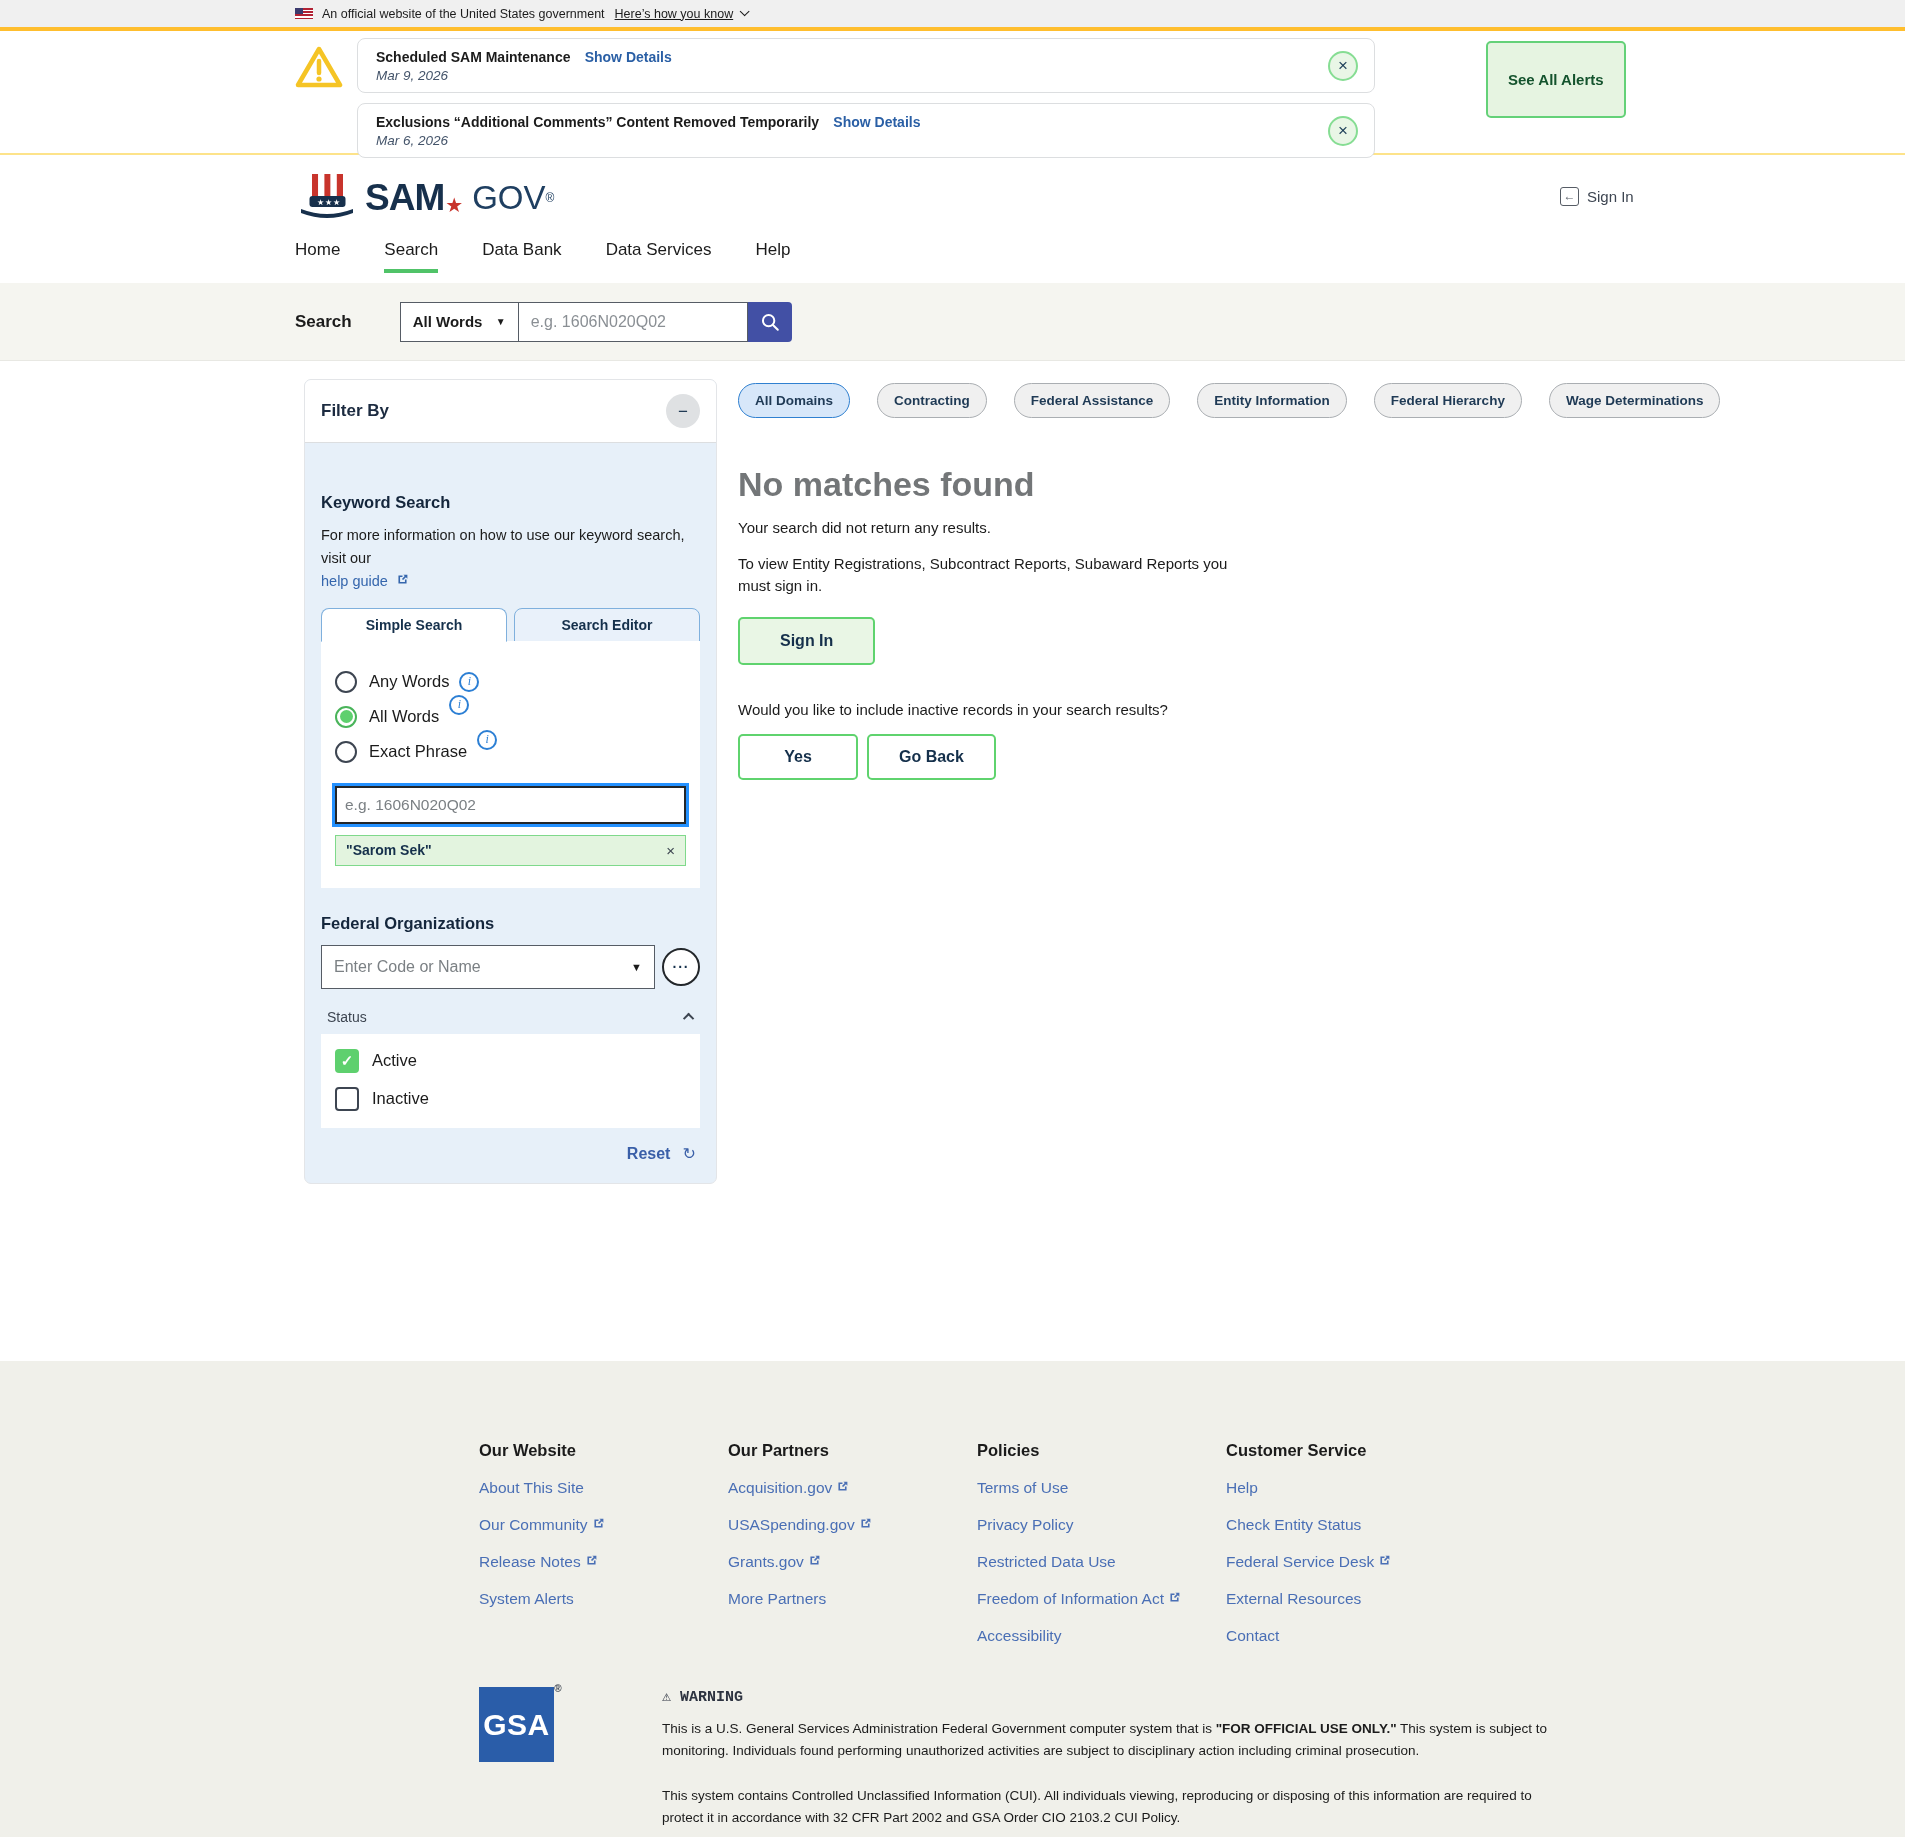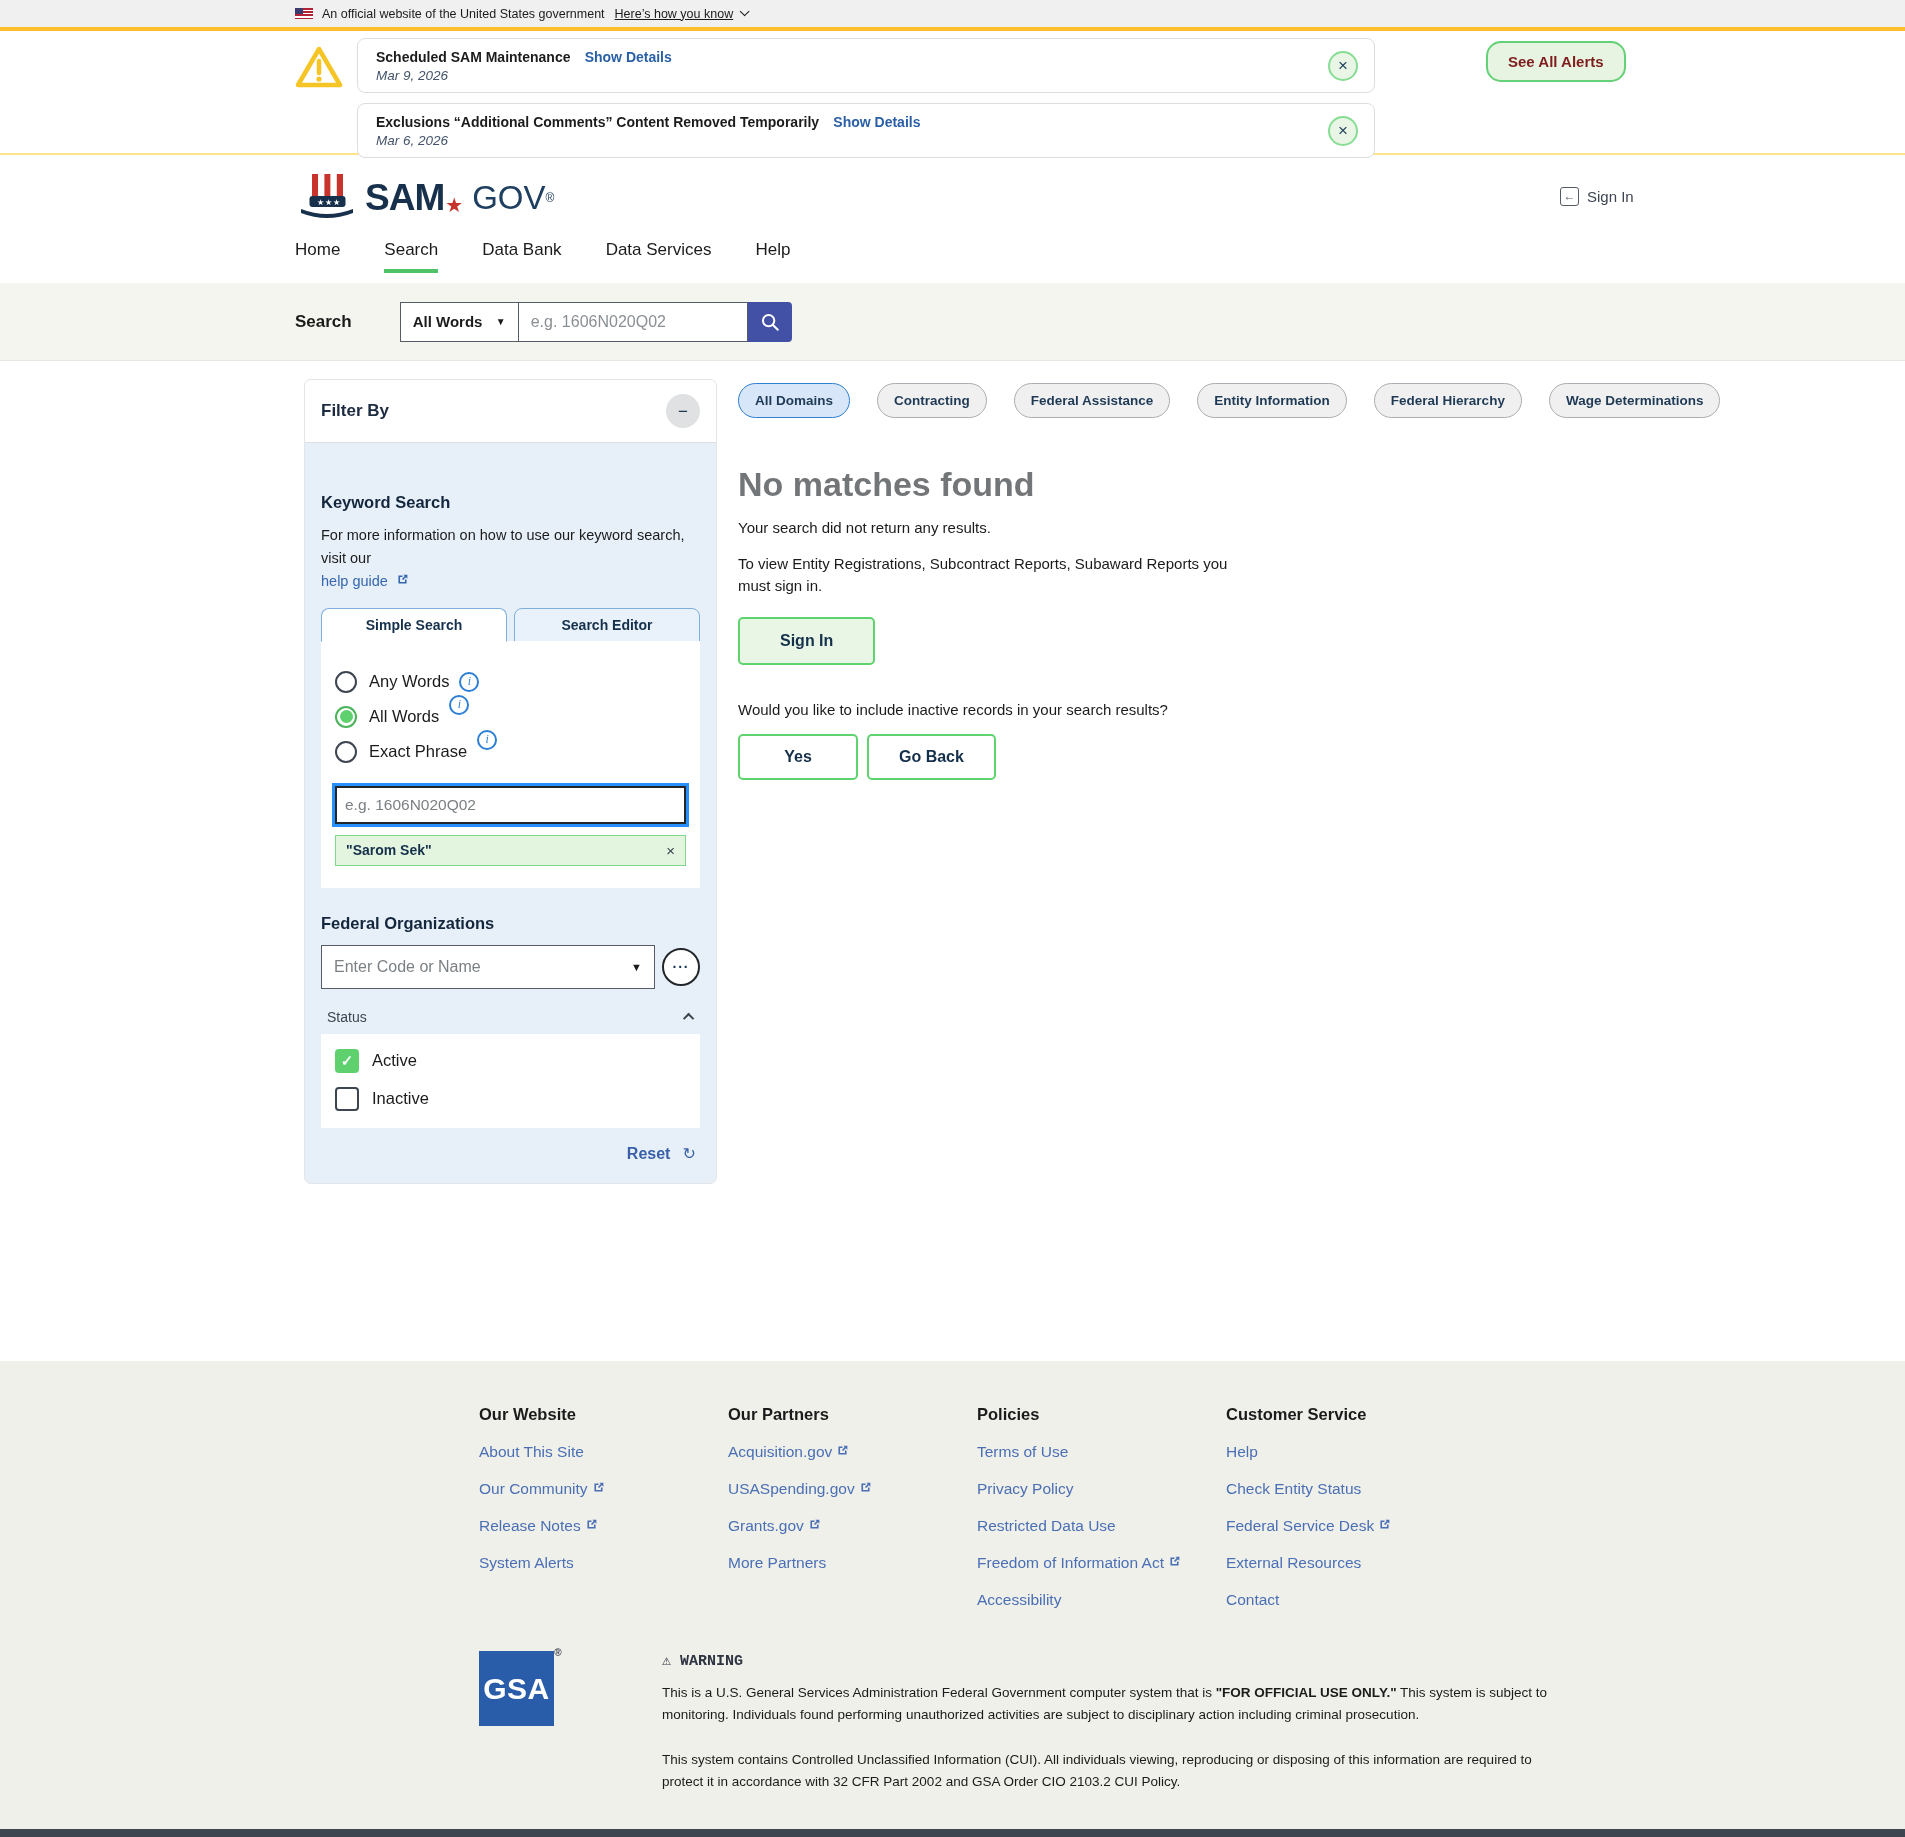--- a/index.html
+++ b/index.html
@@ -16,21 +16,21 @@
   .chev-down { display:inline-block; width:7px; height:7px; border-right:1.6px solid #1b1b1b; border-bottom:1.6px solid #1b1b1b; transform:rotate(45deg) translateY(-3px); margin-left:6px; }
   
   .alerts { position:relative; border-top:4px solid #ffbe2e; border-bottom:2px solid #fde38a; height:128px; background:#fff; }
   .warn-tri { position:absolute; left:295px; top:14px; }
   .alert-list { position:absolute; left:357px; top:7px; width:1018px; }
   .alert-box { position:relative; border:1px solid #dcdee0; border-radius:8px; padding:9px 60px 9px 18px; margin-bottom:10px; min-height:50px; background:#fff; }
   .alert-title { font-size:14px; font-weight:bold; color:#1b1b1b; display:inline; }
   .alert-link { font-size:14px; font-weight:bold; color:#2a5fa5; margin-left:10px; cursor:pointer; }
   .alert-date { font-size:13.5px; font-style:italic; color:#44546a; margin-top:3px; }
   .alert-close { position:absolute; right:16px; top:50%; transform:translateY(-50%); width:30px; height:30px; border-radius:50%; background:#e9f6e6; border:2px solid #86dd93; color:#1c3e57; font-size:17px; line-height:26px; text-align:center; cursor:pointer; }
-  .see-all { position:absolute; left:1486px; top:10px; background:#e6f4e1; border:2px solid #64d178; border-radius:15px; padding:10px 20px; font-size:15px; font-weight:bold; color:#7f1d1d; cursor:pointer; }
+  .see-all { position:absolute; left:1486px; top:10px; background:#e6f4e1; border:2px solid #64d178; border-radius:5px; padding:28px 20px; font-size:15px; font-weight:bold; color:#14532d; cursor:pointer; }
   
   .hdr-top { height:85px; position:relative; }
   .logo { position:absolute; left:295px; top:16px; display:flex; align-items:center; cursor:pointer; }
   .logo-text { font-size:37px; font-weight:bold; color:#17304c; letter-spacing:-1px; margin-left:8px; }
   .logo-star { color:#c8342c; font-size:20px; margin:14px 1px 0 1px; }
   .logo-gov { font-size:33px; font-weight:normal; color:#1f3f61; letter-spacing:0; }
   .logo-reg { font-size:12px; color:#1f3f61; vertical-align:super; }
   .signin-top { position:absolute; left:1560px; top:32px; display:flex; align-items:center; font-size:15px; color:#3d4551; cursor:pointer; }
   .signin-box { display:inline-block; width:19px; height:19px; border:1.5px solid #565c65; border-radius:3px; font-size:12px; line-height:16px; text-align:center; color:#565c65; margin-right:8px; }
   .nav-row { height:43px; padding-left:295px; display:flex; gap:44px; align-items:flex-start; }
@@ -99,21 +99,21 @@
   .nm-line1 { margin-top:15px; font-size:15px; }
   .nm-line2 { margin-top:17px; font-size:15px; width:500px; line-height:1.45; }
   .btn-green-fill { margin-top:20px; background:#e9f6e5; border:2px solid #5fd36e; border-radius:5px; padding:13px 40px; font-size:16px; font-weight:bold; color:#15304b; cursor:pointer; }
   .nm-q { margin-top:36px; font-size:15px; }
   .btn-row { margin-top:16px; display:flex; gap:9px; }
   .btn-green-outline { background:#fff; border:2px solid #5fd36e; border-radius:5px; min-width:120px; padding:12px 30px; font-size:16px; font-weight:bold; color:#15304b; cursor:pointer; }
   
   .footer-main { background:#f0f0ea; padding:44px 0 36px 479px; }
   .fcols { display:flex; }
   .fcol { width:249px; padding-right:20px; }
-  .fcol-title { font-size:16.5px; font-weight:bold; color:#1b1b1b; }
+  .fcol-title { font-size:16.5px; font-weight:bold; color:#1b1b1b;margin-top:36px; }
   .flink { display:block; margin-top:19px; font-size:15.5px; color:#4a6fb5; cursor:pointer; }
   .ext-icon { display:inline-block; margin-left:4px; }
   .gsa-row { display:flex; margin-top:42px; }
   .gsa-logo { width:75px; height:75px; background:#2a5da9; color:#fff; display:flex; align-items:center; justify-content:center; font-size:30px; font-weight:bold; letter-spacing:0.5px; position:relative; flex:0 0 auto; }
   .gsa-reg { position:absolute; right:-8px; top:-4px; color:#3d4551; font-size:10px; }
   .warn-block { margin-left:108px; width:905px; }
   .warn-head { font-family:"Liberation Mono",monospace; font-size:15px; font-weight:bold; color:#2d3340; }
   .warn-p { margin-top:12px; font-size:13.5px; line-height:1.65; color:#1b1b1b; }
   .warn-p2 { margin-top:22px; font-size:13.5px; line-height:1.65; color:#1b1b1b; }
   .footer-dark { background:#3d4551; color:#fff; height:107px; padding:26px 0 0 479px; }

